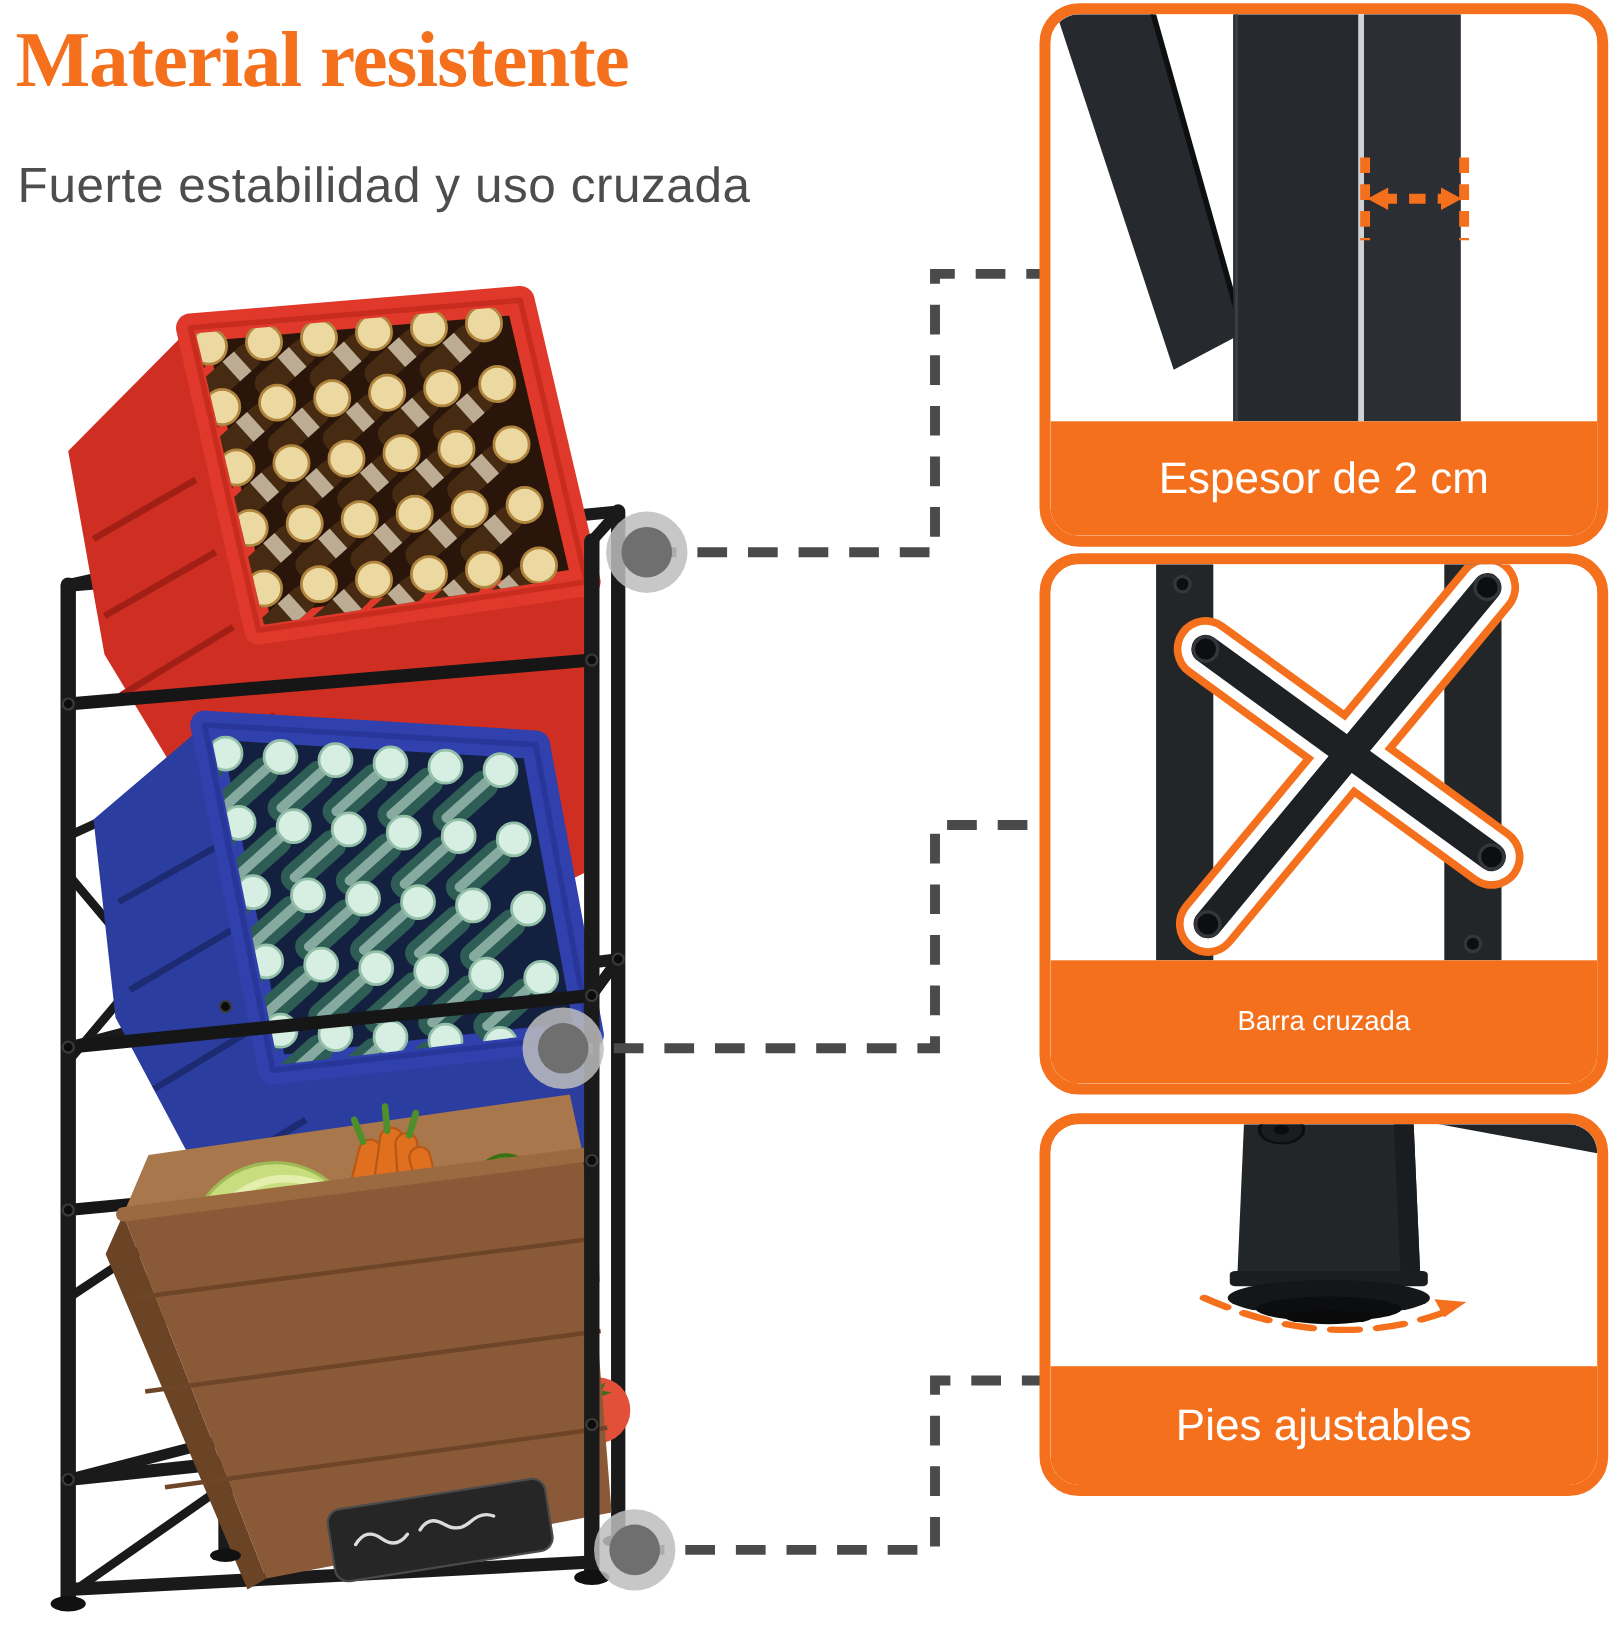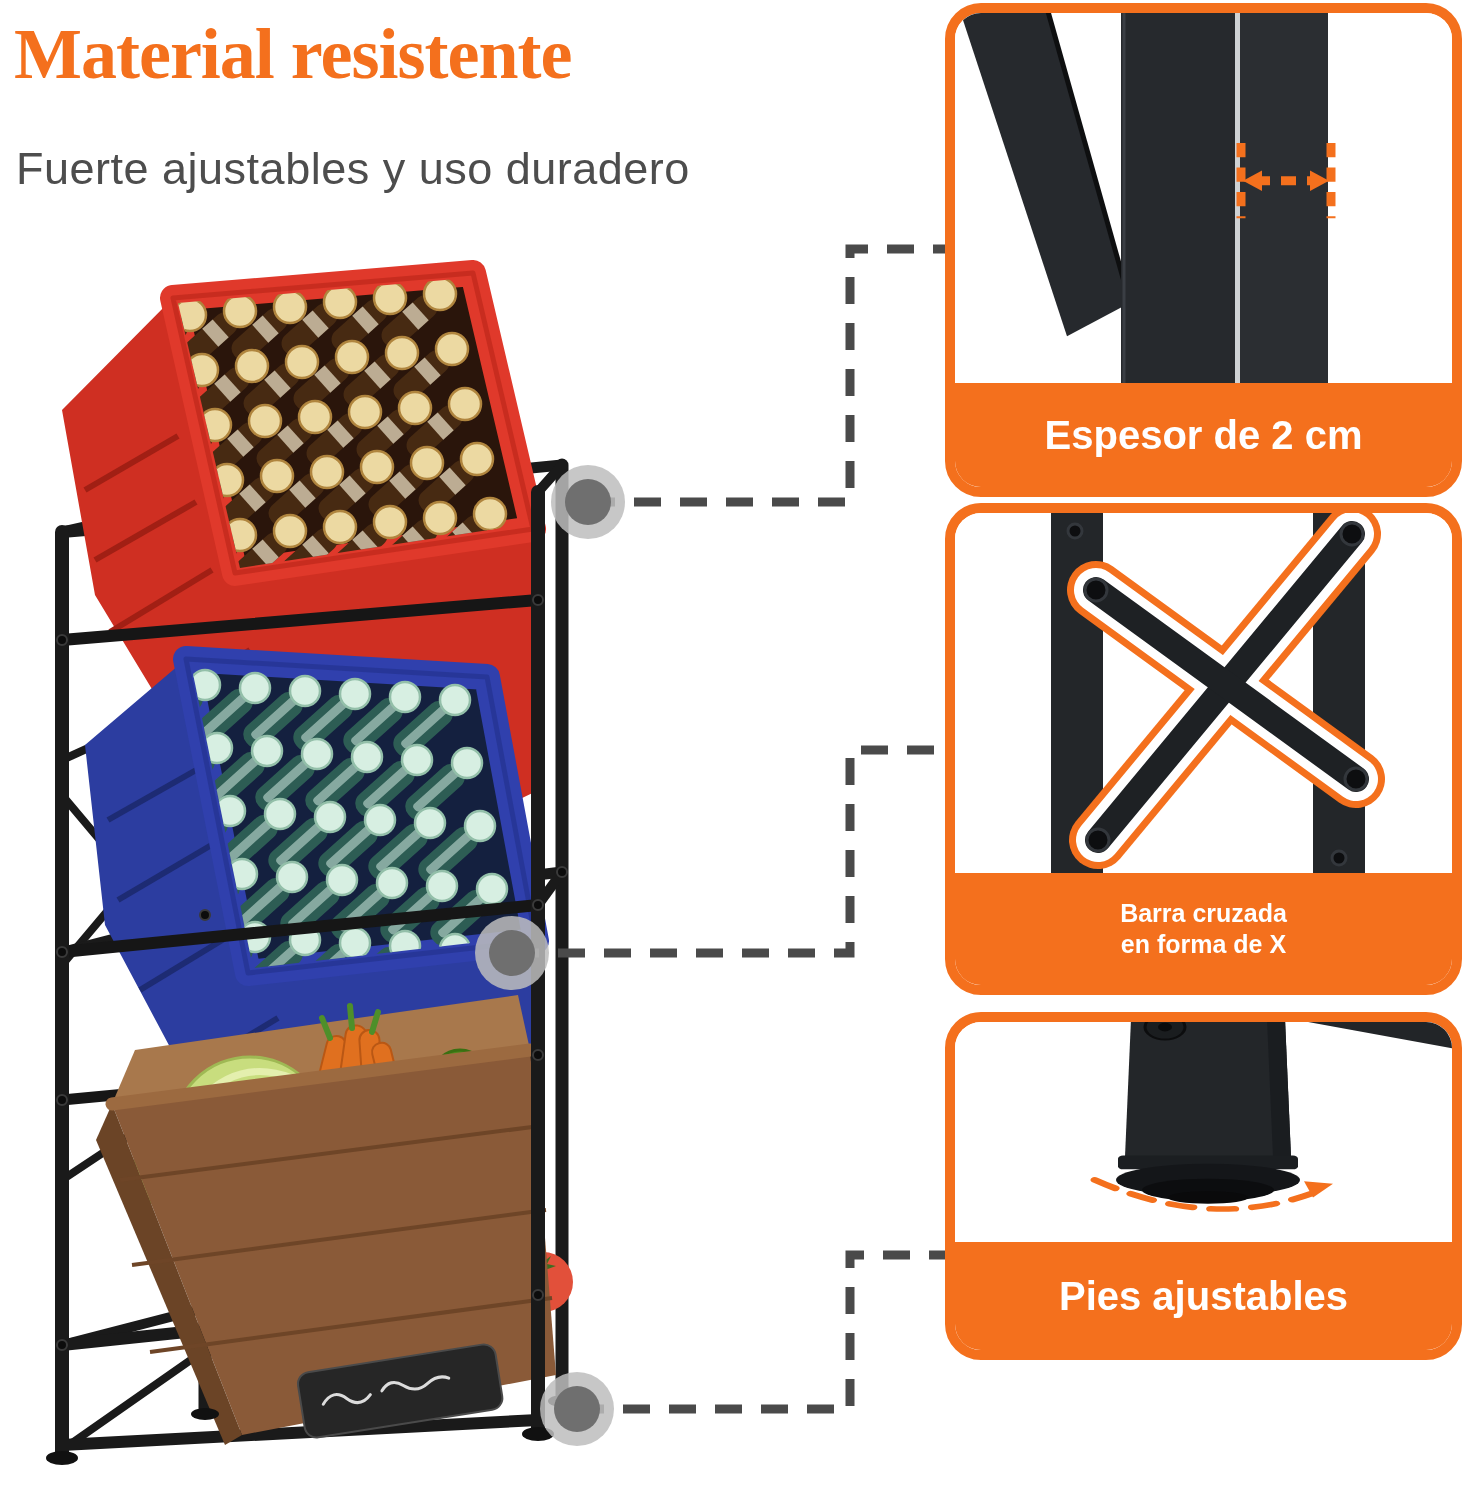--- a/index.html
+++ b/index.html
@@ -15,36 +15,36 @@
   .panel{position:absolute;left:945px;width:517px;background:#fff;
       border:10px solid #f4701d;border-radius:36px;box-sizing:border-box;
       overflow:hidden;display:flex;flex-direction:column;}
   #panel-thickness{top:3px;height:494px;}
   #panel-crossbar{top:503px;height:492px;}
   #panel-feet{top:1012px;height:348px;}
   .panel-art{flex:1 1 auto;min-height:0;}
   .panel-art svg{display:block;width:100%;height:100%;}
   .panel-label{flex:0 0 auto;background:#f4701d;color:#fff;
       display:flex;flex-direction:column;justify-content:center;align-items:center;
-      text-align:right;font-weight:bold;font-size:40px;line-height:1.26;}
+      text-align:right;font-weight:normal;font-size:40px;line-height:1.26;}
   #panel-thickness .panel-label{height:104px;}
   #panel-crossbar .panel-label{height:112px;font-size:25px;}
   #panel-feet .panel-label{height:108px;}
   .panel-label-line:empty{display:none;}
   
   #product-svg{position:absolute;left:0;top:260px;}
   #connector-svg{position:absolute;left:0;top:0;}
 </style>
 </head>
 <body>
 
 <div id="canvas">
 
   <div id="page-title">Material resistente</div>
-  <div id="page-subtitle">Fuerte ajustables y uso duradero</div>
+  <div id="page-subtitle">Fuerte estabilidad y uso cruzada</div>
 
   <svg id="product-svg" width="660" height="1250" viewBox="0 0 660 1250">
     <defs>
       <g id="beer-bottle">
         <g transform="rotate(48)">
           <rect x="-12" y="8" width="24" height="66" rx="11" fill="#472a12"></rect>
           <rect x="-12" y="26" width="24" height="14" fill="#d9cdb4" opacity="0.8"></rect>
           <rect x="-6" y="2" width="12" height="12" fill="#5a3a18"></rect>
         </g>
         <circle r="16" fill="#ecd9a2" stroke="#b0853e" stroke-width="2.5"></circle>
@@ -293,21 +293,20 @@
           <circle cx="397" cy="21" r="11"></circle>
           <circle cx="141" cy="77" r="11"></circle>
           <circle cx="401" cy="266" r="11"></circle>
           <circle cx="120" cy="18" r="7"></circle>
           <circle cx="384" cy="345" r="7"></circle>
         </g>
       </svg>
     </div>
     <div class="panel-label">
       <div class="panel-label-line">Barra cruzada</div>
-      <div class="panel-label-line">en forma de X</div>
     </div>
   </div>
 
   <div class="panel" id="panel-feet">
     <div class="panel-art">
       <svg viewBox="0 0 497 351" preserveAspectRatio="none">
         <rect x="0" y="0" width="497" height="351" fill="#fff"></rect>
         <polygon points="336,-5 497,-5 497,42" fill="#222528"></polygon>
         <polygon points="176,-5 330,-5 336,215 170,215" fill="#232629"></polygon>
         <polygon points="312,-5 330,-5 336,215 318,215" fill="#1a1d20"></polygon>

